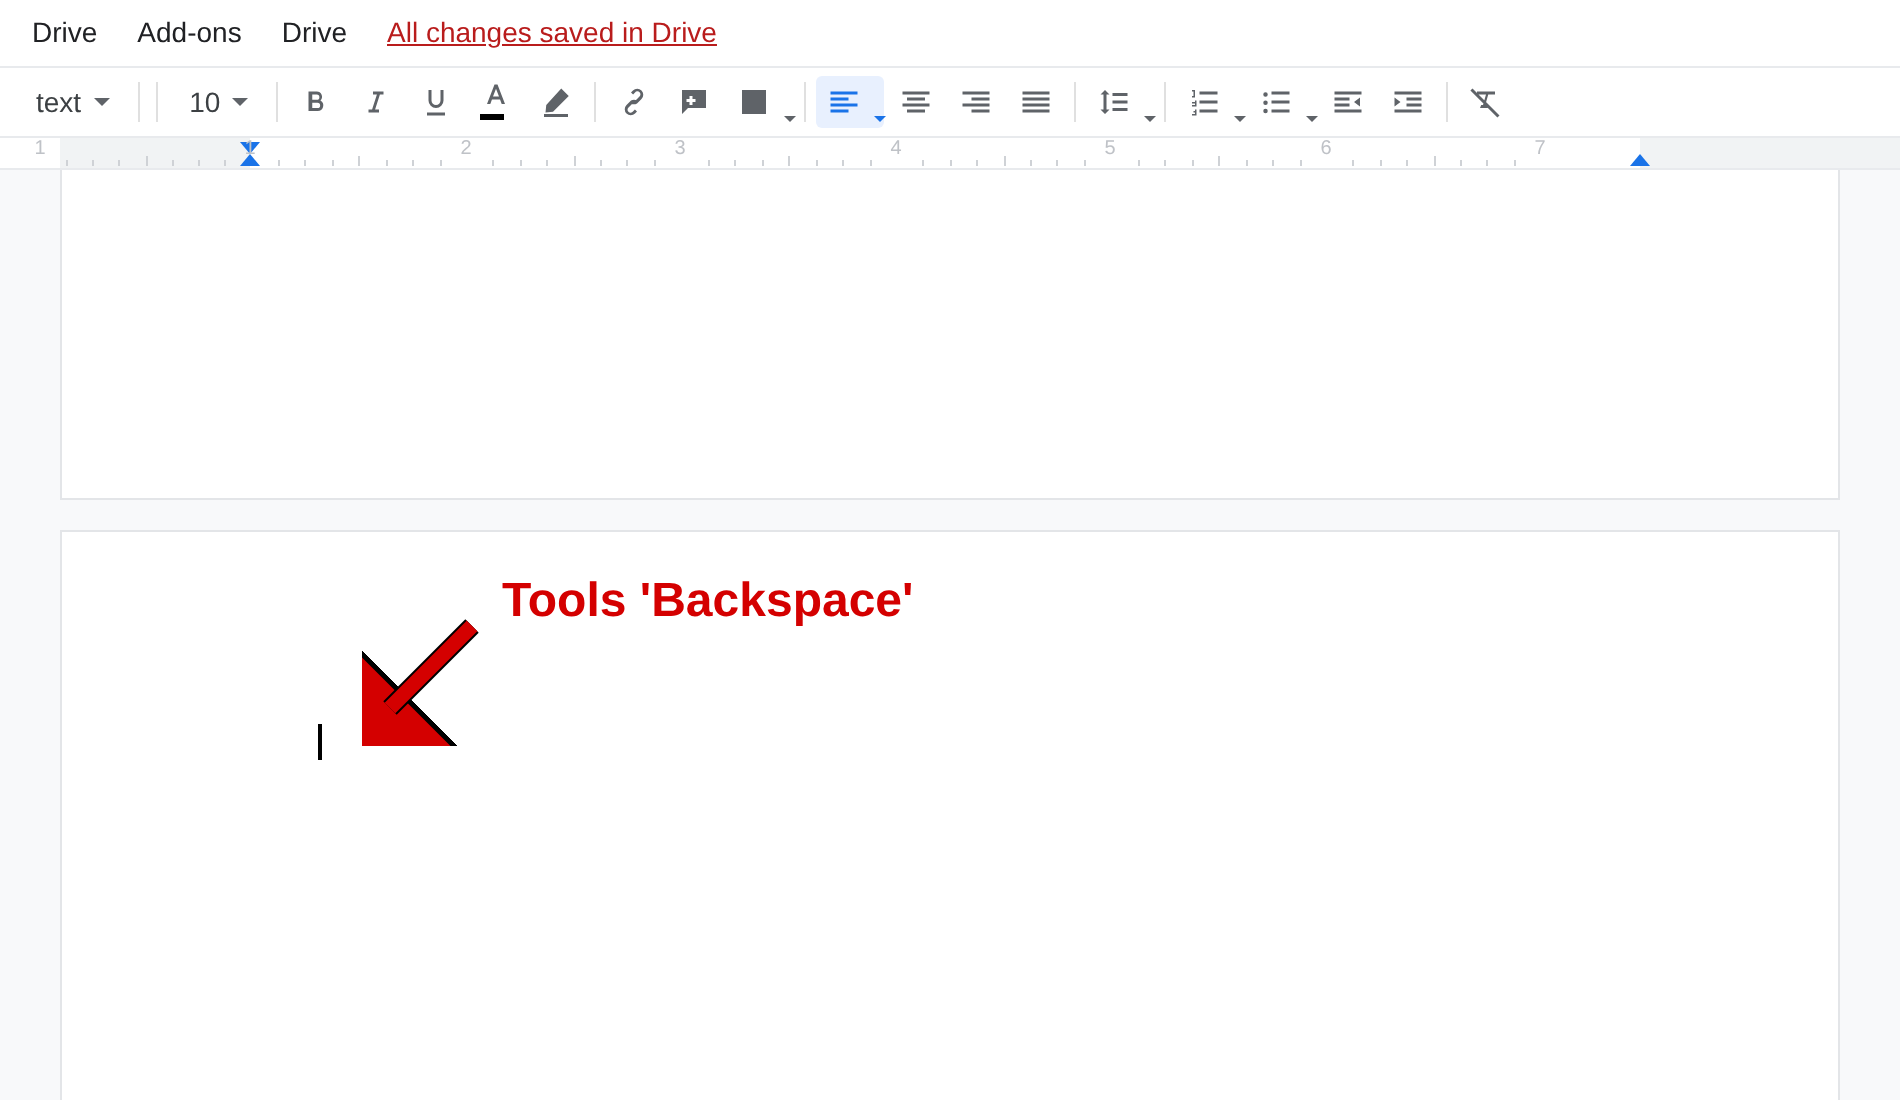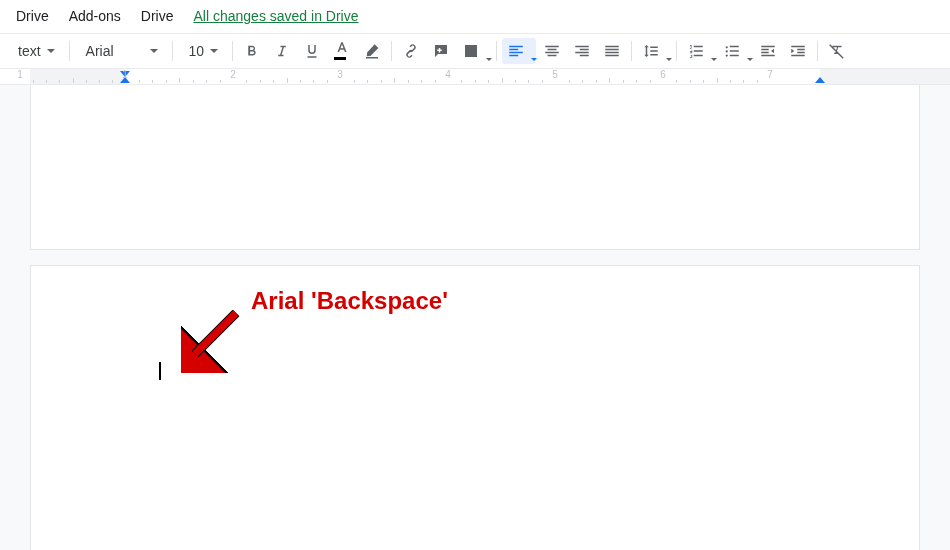--- a/index.html
+++ b/index.html
@@ -14,21 +14,21 @@
     color: #202124;
     border-bottom: 1px solid #fff;
   }
   .menubar .menu-item {
     padding: 4px 8px;
     border-radius: 3px;
     cursor: pointer;
   }
   .menubar .save-status {
     margin-left: 8px;
-    color: #15803d;
+    color: #b91c1c;
     text-decoration: underline;
     font-size: 14px;
     cursor: pointer;
   }
 
   .toolbar {
     display: flex;
     align-items: center;
     height: 36px;
     padding: 0 6px;
@@ -181,24 +181,20 @@
   <div class="menu-item">Drive</div>
   <div class="save-status">All changes saved in Drive</div>
 </div>
 
 <div class="toolbar">
   <div class="tb-dd styles">
     <span>text</span>
     <span class="arrow"></span>
   </div>
   <div class="sep"></div>
-  <div class="tb-dd font">
-    <span>Arial</span>
-    <span class="arrow"></span>
-  </div>
   <div class="sep"></div>
   <div class="tb-dd size">
     <span>10</span>
     <span class="arrow"></span>
   </div>
   <div class="sep"></div>
 
   <div class="tb-btn">
     <svg viewBox="0 0 24 24">
         <path fill="currentColor" d="M7 5h5.5a3.5 3.5 0 0 1 2.45 6A3.75 3.75 0 0 1 13 18H7V5zm2.5 2v3.5h3a1.75 1.75 0 0 0 0-3.5h-3zm0 5.5V16h3.5a1.75 1.75 0 1 0 0-3.5h-3.5z"></path>
@@ -383,16 +379,16 @@
         <defs>
           <marker id="ah" markerWidth="12" markerHeight="12" refX="2" refY="5" orient="auto">
             <path d="M0,0 L0,10 L12,5 z" fill="#d40000" stroke="#000" stroke-width="0.6"></path>
           </marker>
         </defs>
         <line x1="55" y1="10" x2="10" y2="55" stroke="#d40000" stroke-width="8" marker-end="url(#ah)"></line>
         <line x1="55" y1="10" x2="10" y2="55" stroke="#000" stroke-width="10" opacity="0.0"></line>
         <line x1="55" y1="10" x2="14" y2="51" stroke="#000" stroke-width="9.5" fill="none"></line>
         <line x1="55" y1="10" x2="14" y2="51" stroke="#d40000" stroke-width="7.5" fill="none"></line>
       </svg>
-      <div class="annotation-text">Arial 'Backspace'</div>
+      <div class="annotation-text">Tools 'Backspace'</div>
     </div>
   </div>
 </div>
 
 </body></html>

